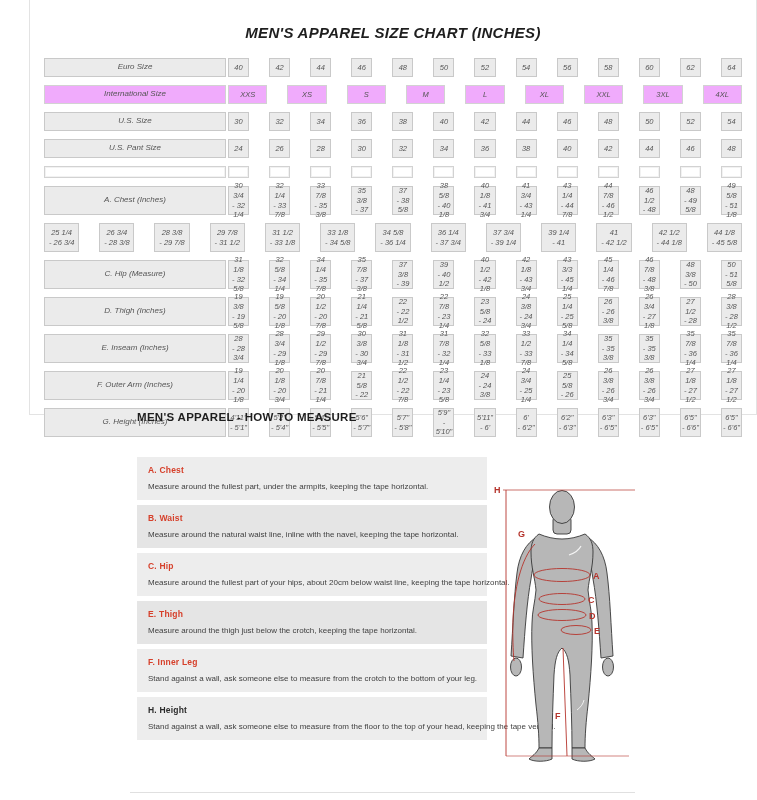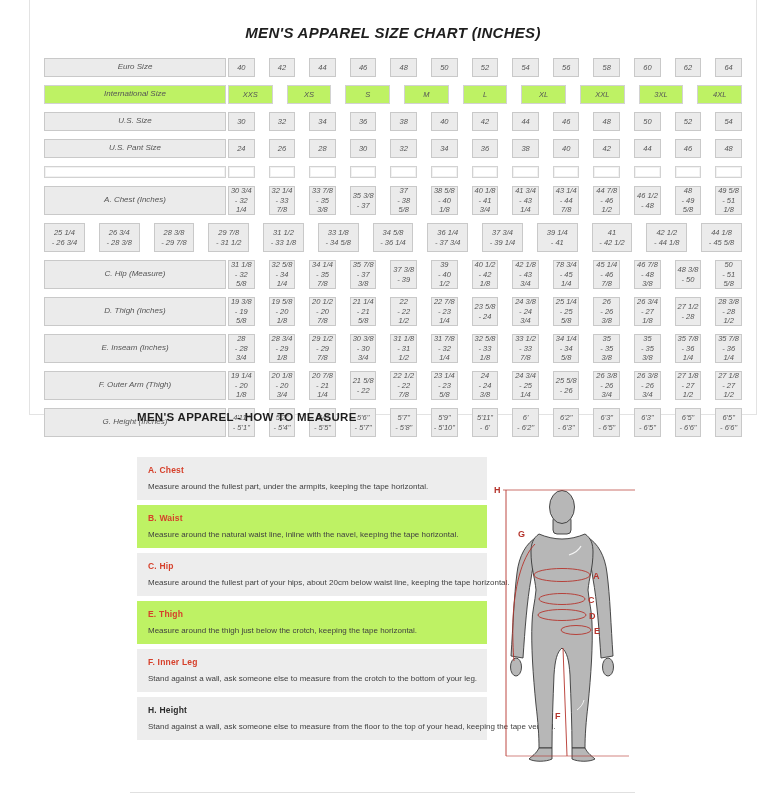--- a/index.html
+++ b/index.html
@@ -12,34 +12,34 @@
     background: #fff; border: 1px solid #e3e3e3; border-top: none; font-style: italic; }
   .chart-title { margin-top: 24px; text-align: center; font-size: 15px; font-weight: bold;
     letter-spacing: .3px; color: var(--title,#1e1e1e); }
 
   .size-table { margin: 17px 14px 0 14px; }
   .trow { display: flex; margin-bottom: 8px; }
   .cell { border: 1px solid var(--cell-border,#c9c9c9); display: flex; align-items: center;
     justify-content: center; text-align: center; color: var(--text,#555);
     font-size: 7.5px; line-height: 1.3; }
   .lbl { flex: 0 0 182px; margin-right: 2px; font-size: 8px; }
-  .cells { flex: 1; display: flex; gap: 14px; border-radius: 7px; }
+  .cells { flex: 1; display: flex; gap: 20px; border-radius: 7px; }
   .cells .cell { flex: 1 1 0; min-width: 0; }
   .gray .cell { background: var(--cell-bg,#ebebeb); }
-  .light .cell { background: #bef264; border-color: #d2d2d2; }
+  .light .cell { background: #f0abfc; border-color: #d2d2d2; }
   .single .cell { height: 19px; }
   .blank .cell { height: 12px; background:#fff; box-shadow: inset 0 0 0 1px #f2f2f2; }
   .range .cell { height: 29px; flex-direction: column; justify-content: center; }
   .range .cell div { width: 100%; }
 
   
   .measure-heading { position: absolute; left: 137px; top: 411px; font-size: 11.5px;
     font-weight: bold; letter-spacing: .3px; color: var(--title,#1e1e1e); }
   .measure-list { position: absolute; left: 137px; top: 457px; width: 350px; }
-  .mitem { padding: 8px 11px 9px 11px; margin-bottom: 5px; background: #bef264; }
+  .mitem { padding: 8px 11px 9px 11px; margin-bottom: 5px; background: #e5e5e5; }
   .mitem.shaded { background: var(--block-bg,#ededed); }
   .mtitle { font-size: 8.5px; font-weight: bold; letter-spacing: .2px;
     color: var(--accent,#d6402b); margin-bottom: 7px; }
   .mtitle.dark { color: #2b2b2b; }
   .mdesc { font-size: 8px; color: #3f3f3f; white-space: nowrap; }
 
   .figure { position: absolute; left: 489px; top: 460px; width: 146px; height: 332px; }
   .figure svg { width: 100%; height: 100%; display: block; }
   .bottom-rule { position: absolute; left: 130px; top: 792px; width: 505px; height: 1px;
     background: #e0e0e0; }
@@ -280,21 +280,21 @@
             </div>
             <div class="cell dcell">
               <div>40 1/2</div>
               <div>- 42 1/8</div>
             </div>
             <div class="cell dcell">
               <div>42 1/8</div>
               <div>- 43 3/4</div>
             </div>
             <div class="cell dcell">
-              <div>78 3/4</div>
+              <div>43 3/3</div>
               <div>- 45 1/4</div>
             </div>
             <div class="cell dcell">
               <div>45 1/4</div>
               <div>- 46 7/8</div>
             </div>
             <div class="cell dcell">
               <div>46 7/8</div>
               <div>- 48 3/8</div>
             </div>
@@ -416,21 +416,21 @@
               <div>35 7/8</div>
               <div>- 36 1/4</div>
             </div>
             <div class="cell dcell">
               <div>35 7/8</div>
               <div>- 36 1/4</div>
             </div>
           </div>
         </div>
         <div class="trow range gray">
-          <div class="cell lbl">F. Outer Arm (Thigh)</div>
+          <div class="cell lbl">F. Outer Arm (Inches)</div>
           <div class="cells">
             <div class="cell dcell">
               <div>19 1/4</div>
               <div>- 20 1/8</div>
             </div>
             <div class="cell dcell">
               <div>20 1/8</div>
               <div>- 20 3/4</div>
             </div>
             <div class="cell dcell">

